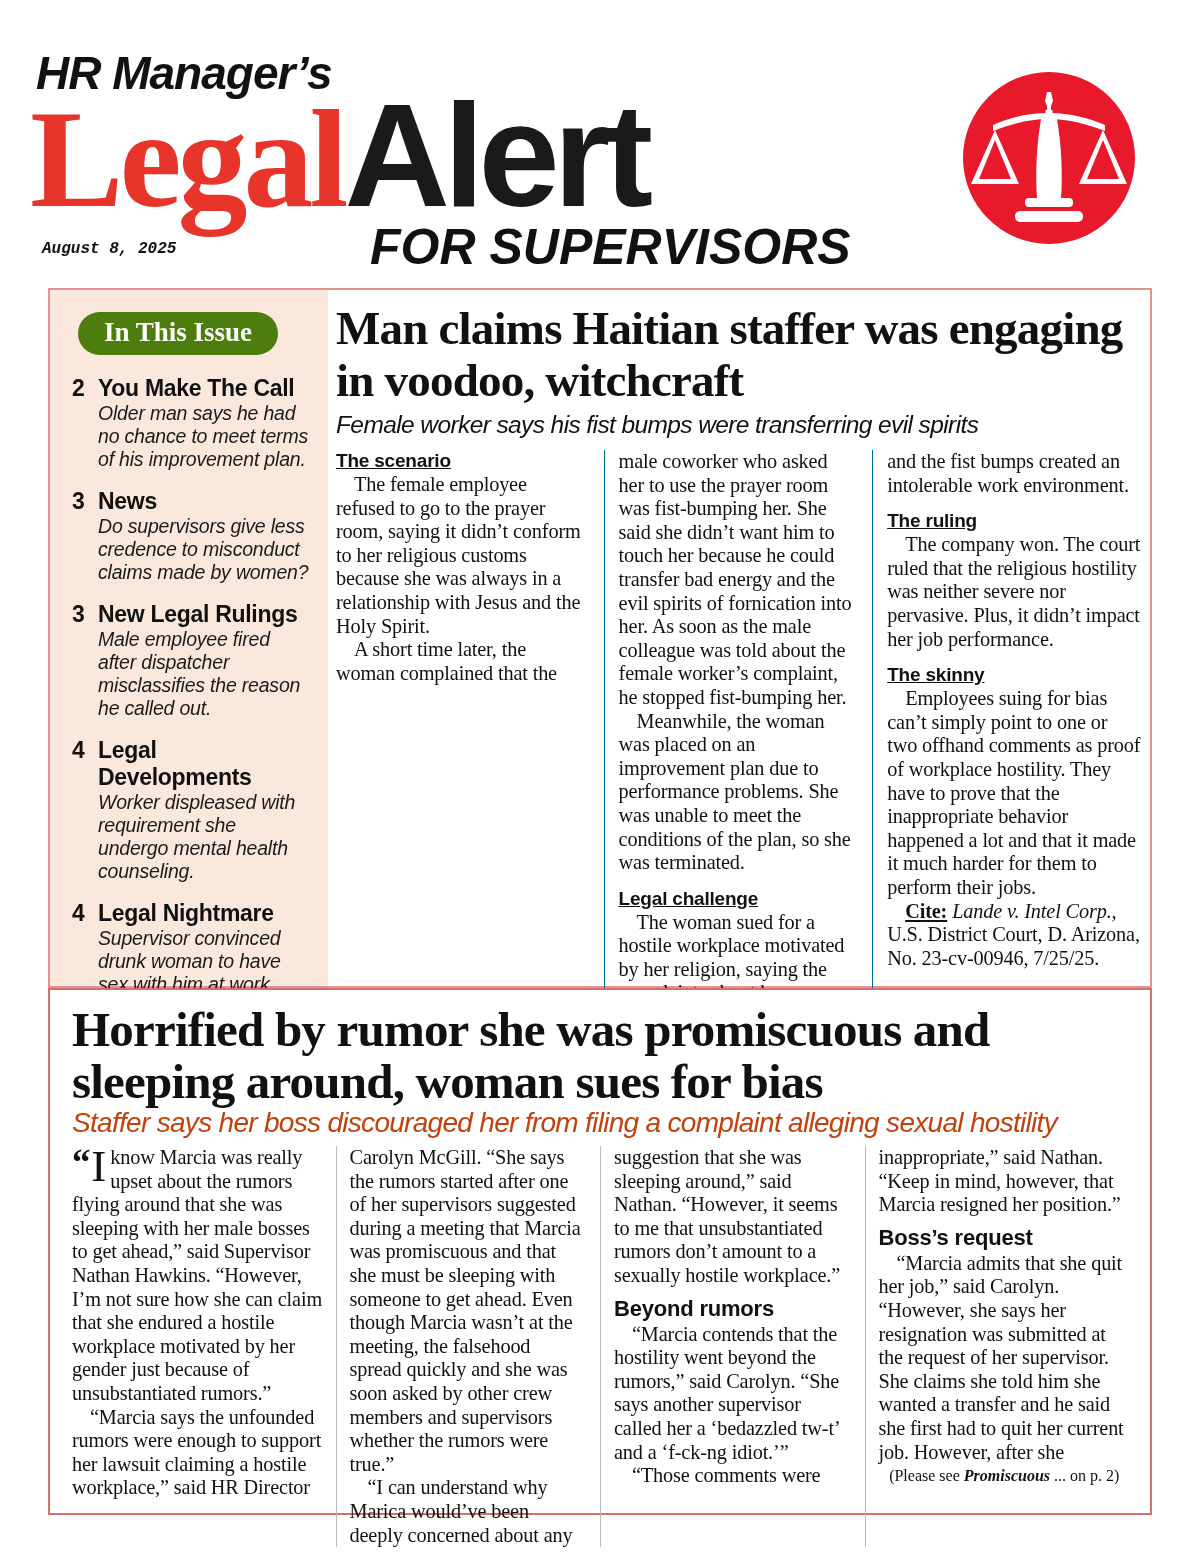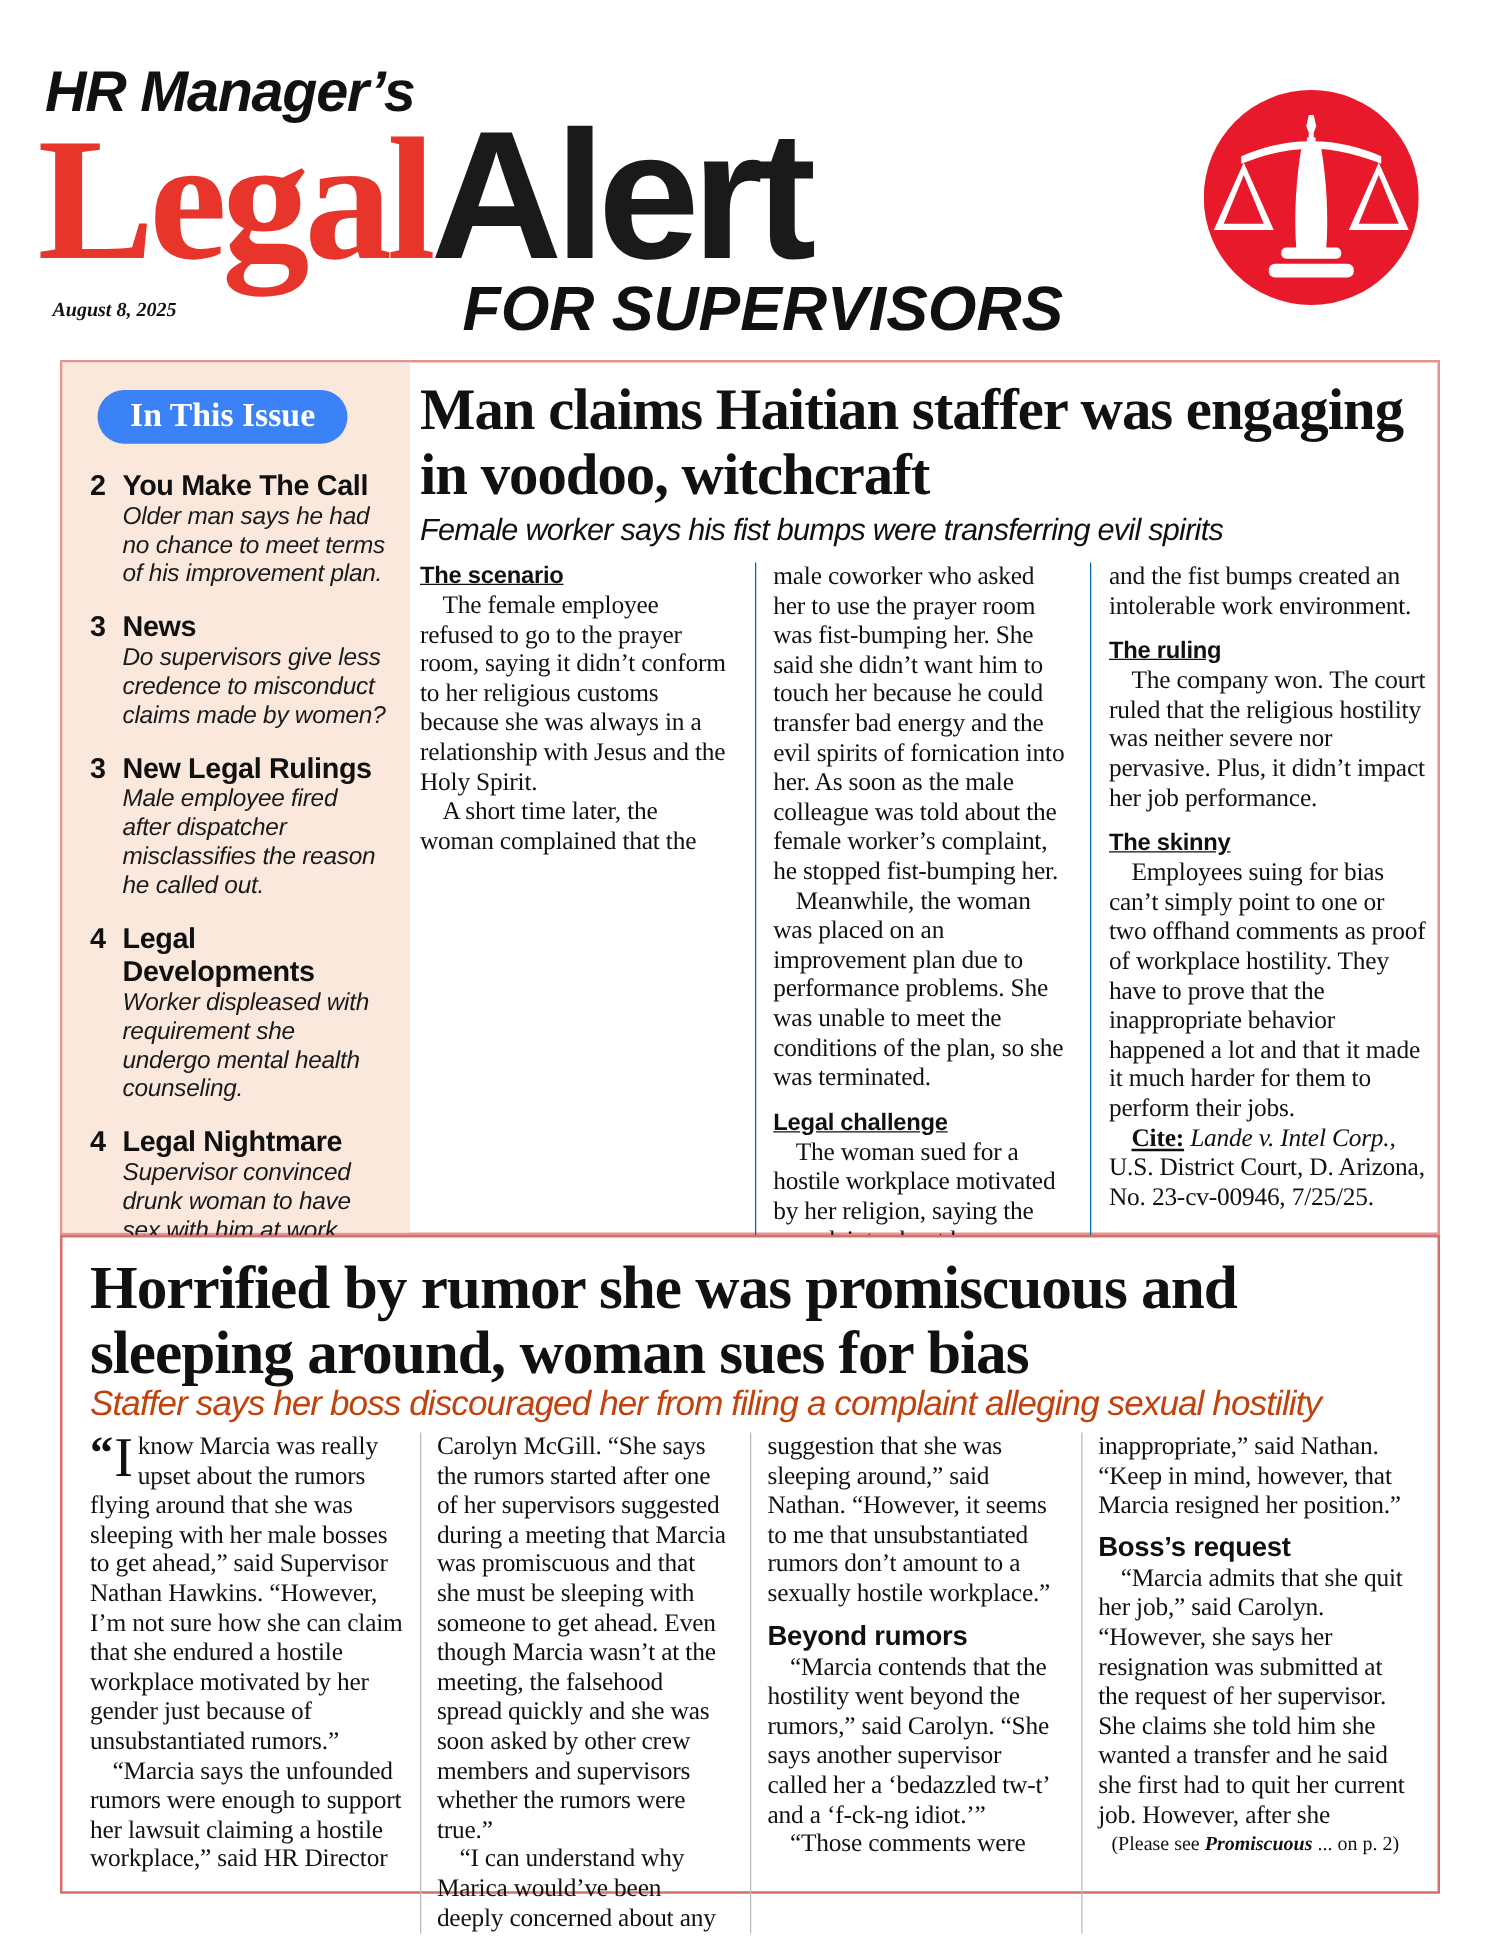--- a/index.html
+++ b/index.html
@@ -67,21 +67,21 @@
     font-weight: bold;
     font-style: italic;
     font-size: 50px;
     letter-spacing: 0px;
     color: #111111;
   }
   .mh-date {
     position: absolute;
     left: 42px;
     top: 240px;
-    font-family: Liberation Serif, serif;
+    font-family: Liberation Mono, monospace;
     font-weight: bold;
     font-style: italic;
     font-size: 16px;
     color: #111111;
   }
   .mh-logo {
     position: absolute;
     left: 963px;
     top: 72px;
     width: 172px;
@@ -104,21 +104,21 @@
     left: 0px;
     top: 0px;
     width: 278px;
     height: 696px;
     background: #fbe8dd;
     box-sizing: border-box;
     padding: 22px 18px 10px 22px;
   }
   .issue-pill {
     display: inline-block;
-    background: #3b82f6;
+    background: #4d7c0f;
     color: #ffffff;
     border-radius: 22px;
     padding: 5px 26px 7px 26px;
     font-family: "Liberation Serif", serif;
     font-weight: bold;
     font-size: 27px;
     letter-spacing: 0px;
     margin-left: 6px;
   }
   .toc {

